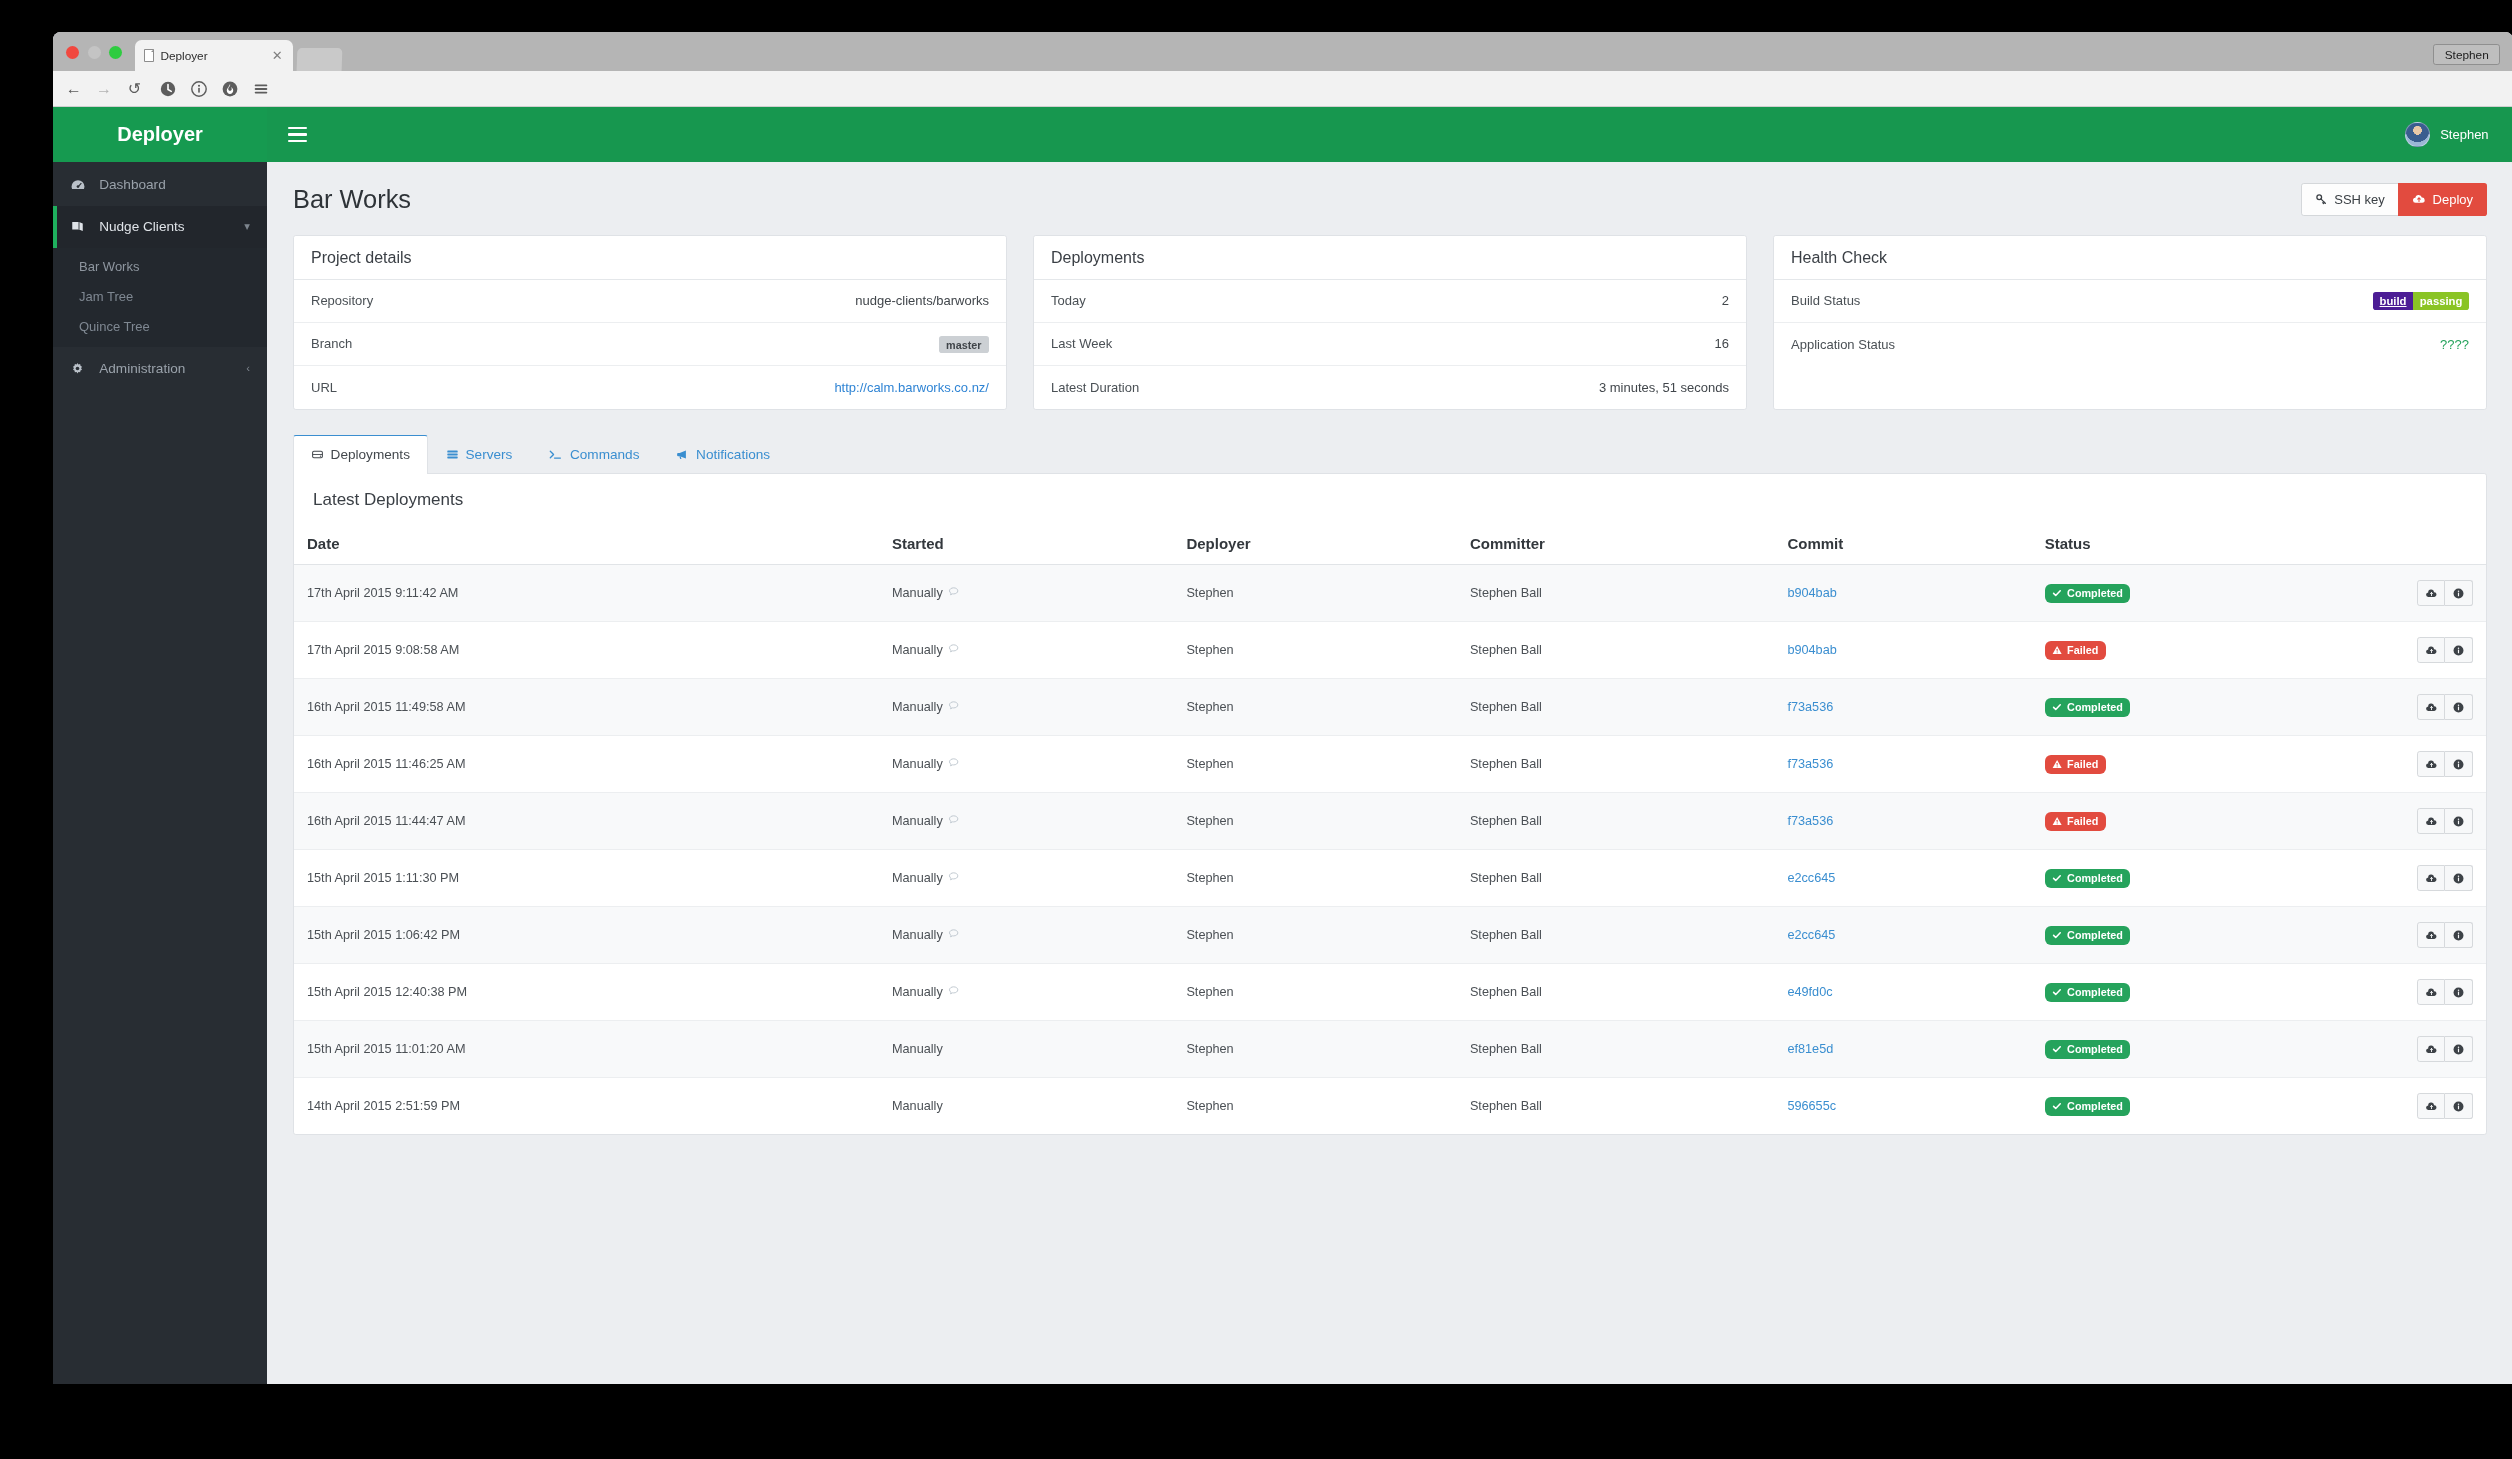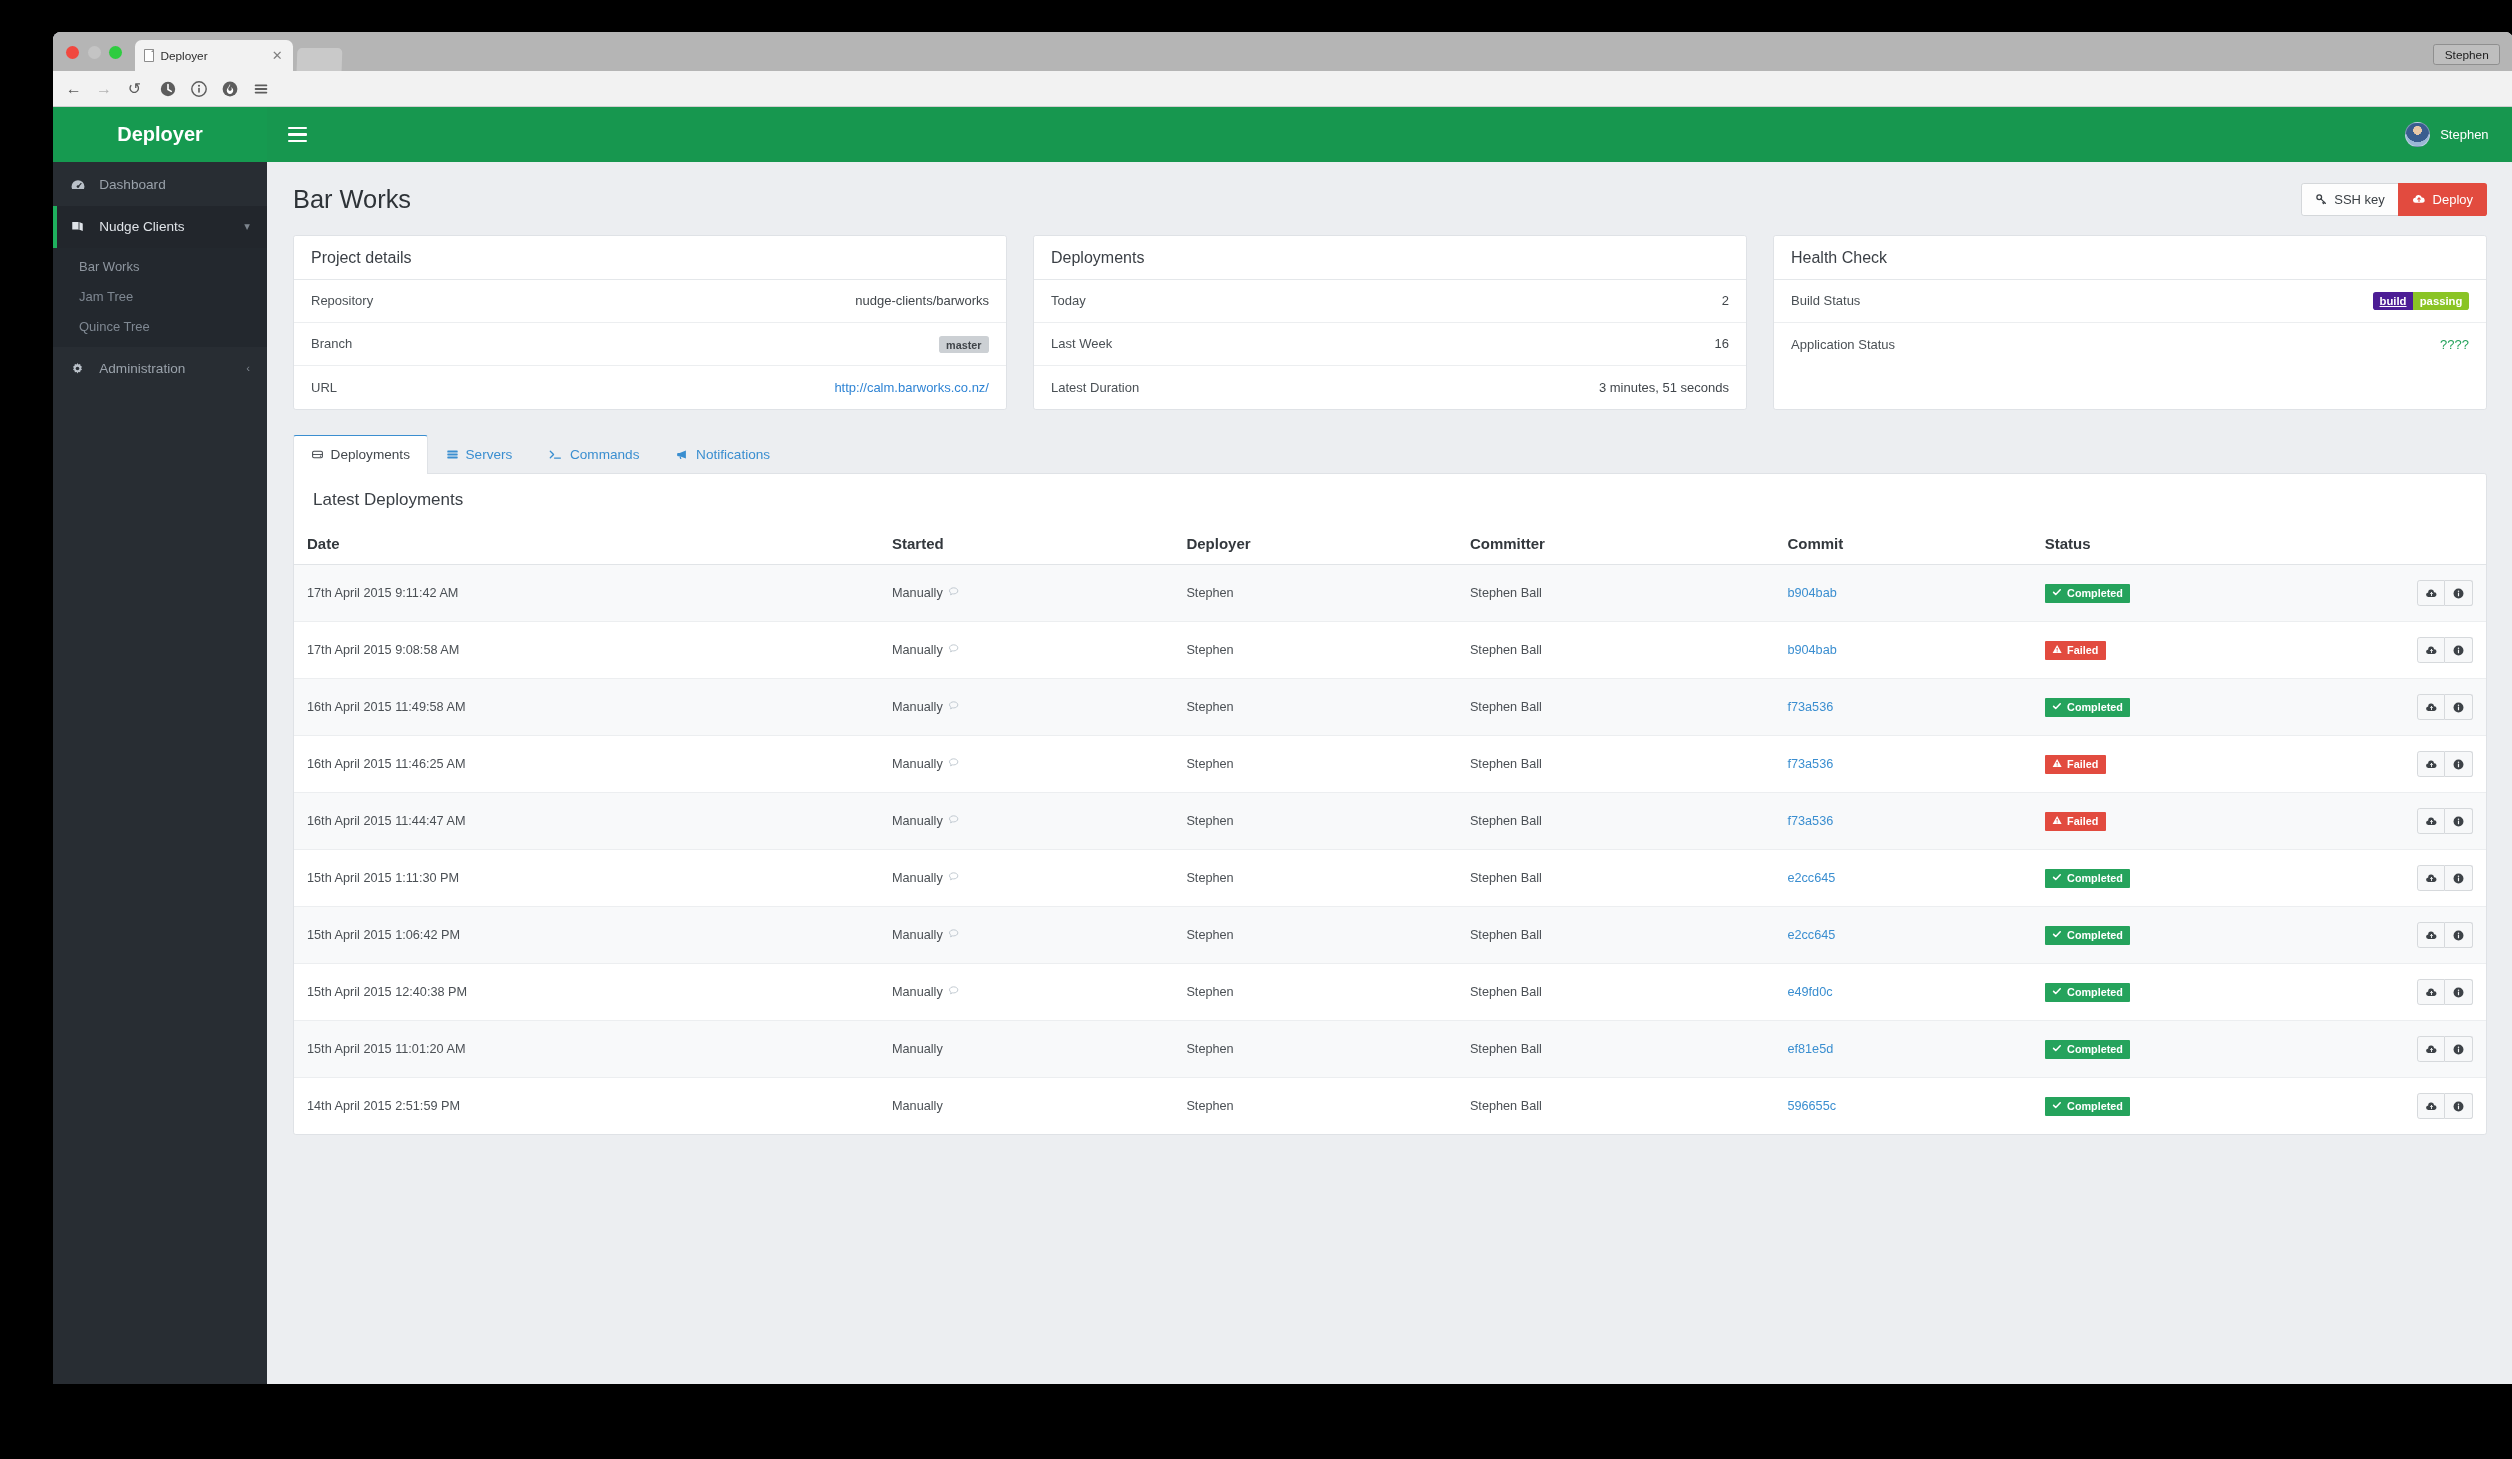--- a/index.html
+++ b/index.html
@@ -240,23 +240,23 @@
   tbody td {
     font-size: 12.7px; color:#4b5055;
     padding: 15px 13px;
     border-bottom: 0.9px solid #eceef0;
     vertical-align: middle;
   }
   tbody tr:nth-child(odd) td { background: #f8f9fa; }
   tbody tr:last-child td { border-bottom: none; }
   .commit-link { color:#3a8ed0; text-decoration:none; }
   .st {
-    display:inline-flex; align-items:flex-start; gap:4.7px;
+    display:inline-flex; align-items:center; gap:4.7px;
     font-size: 10.8px; font-weight: bold; color:#fff;
-    padding: 3.8px 7.5px; border-radius: 1px;
+    padding: 3.8px 7.5px; border-radius: 6px;
   }
   .st-ok { background:#25a35c; }
   .st-fail { background:#e24b3f; }
   .bubble { display:inline-block; margin-left:5.6px; color:#b7c0c8; font-size:11.3px; }
   .rowacts { display:flex; justify-content:flex-end; }
   .rowact {
     width: 28px; height: 26px;
     border: 0.9px solid #d6d9dc;
     background: #f7f8f9;
     display:flex; align-items:center; justify-content:center;

